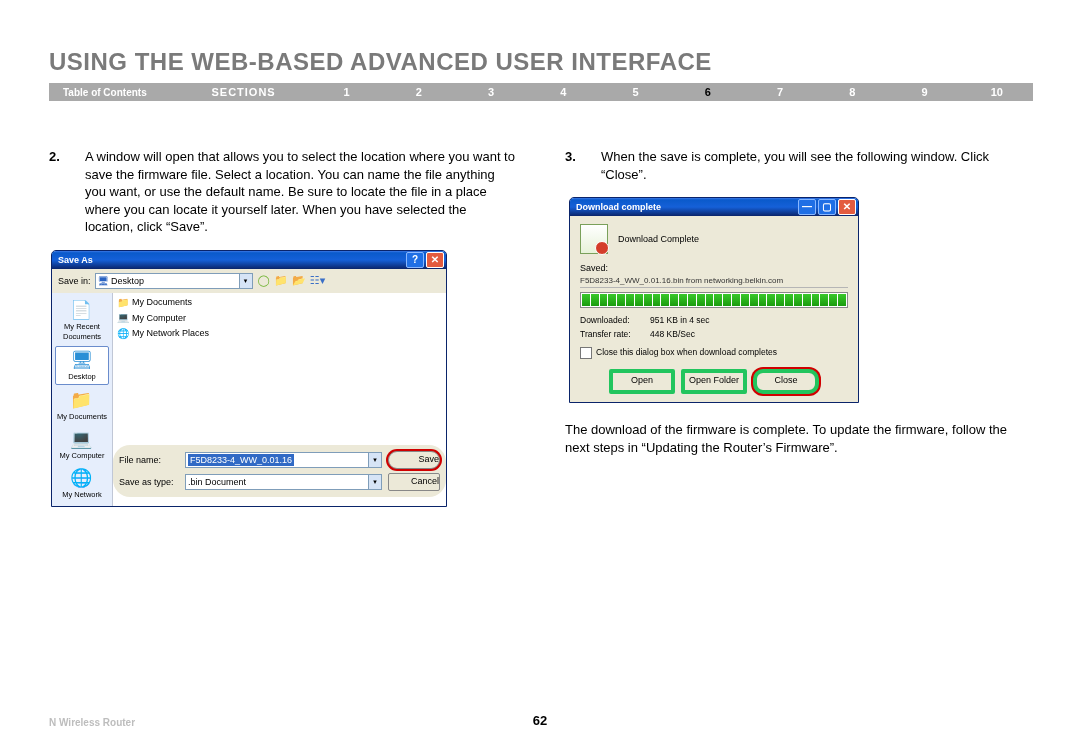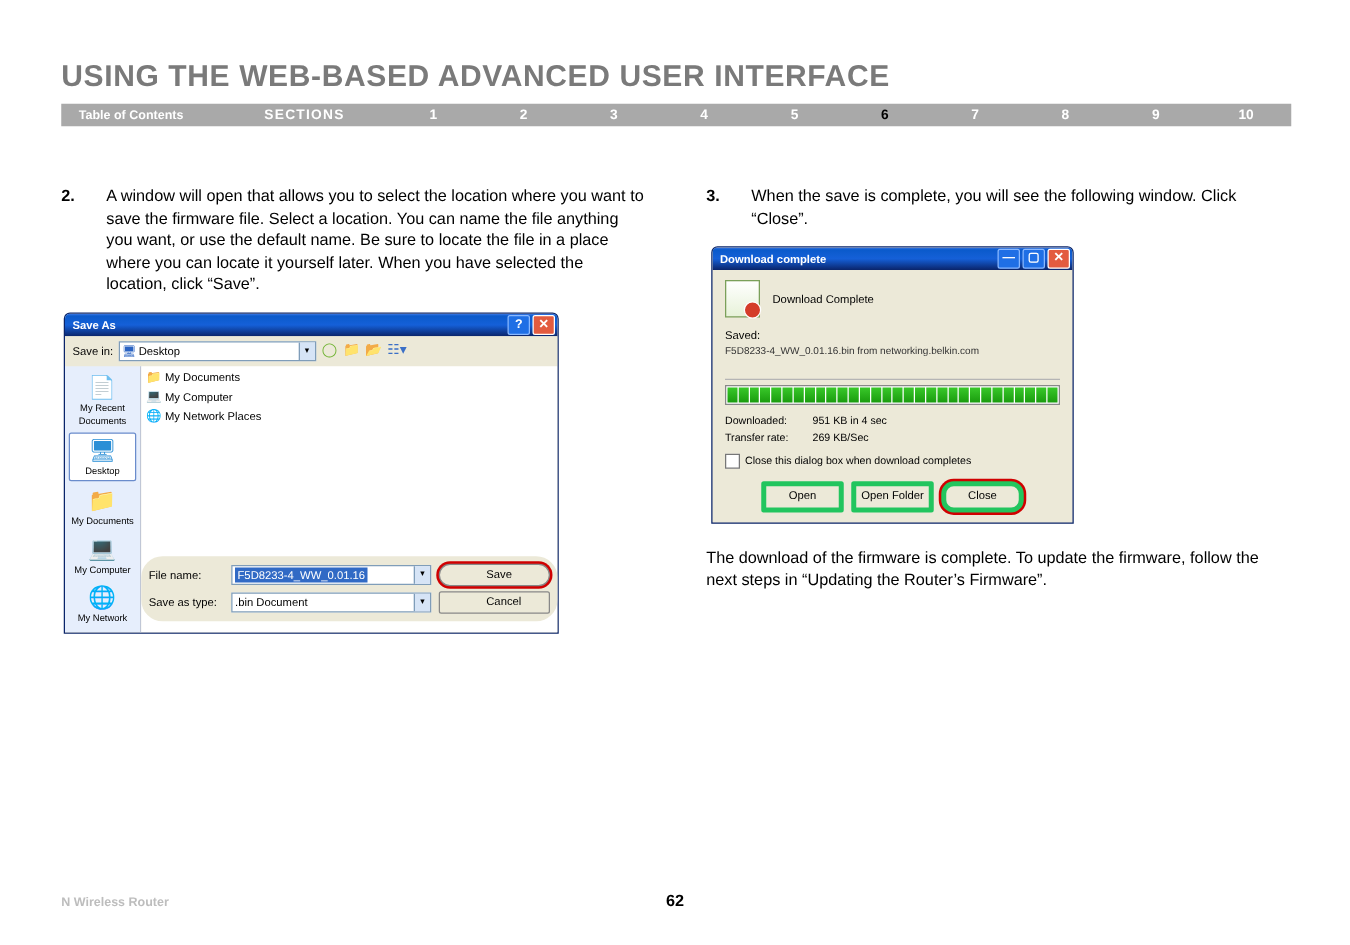--- a/index.html
+++ b/index.html
@@ -222,24 +222,23 @@
     color:#fff;
     padding: 0 2px;
   }
   .dlg-btn {
     width: 50px;
     height: 16px;
     background: #ece9d8;
     border: 1px solid #888;
     border-radius: 2px;
     font-size: 9px;
-    text-align: left;
+    text-align: right;
     line-height: 14px;
     margin-left:auto;
-    padding-left:37px;
   }
   .circled-save {
     box-shadow: 0 0 0 2px #d00000;
     border-radius: 10px;
   }
 
   
   .dl-dialog {
     width: 288px;
     border: 1px solid #0a246a;
@@ -265,21 +264,21 @@
     width:12px; height:12px;
     background:#d43d2a;
     border-radius:50%;
     border:1px solid #fff;
   }
   .dl-saved { margin:4px 0 2px; }
   .dl-path {
     font-size: 8px;
     color: #333;
     border-bottom: 1px solid #b5b5b5;
-    padding-bottom: 16px;
+    padding-bottom: 0;
     margin-bottom: 2px;
   }
   .progress {
     height: 12px;
     background:#fff;
     border:1px solid #888;
     display:flex;
     gap:1px;
     padding:1px;
     margin:4px 0 6px;
@@ -462,21 +461,21 @@
             <div class="progress-seg"></div>
             <div class="progress-seg"></div>
             <div class="progress-seg"></div>
         </div>
         <div class="dl-row">
             <span class="dl-k">Downloaded:</span>
             <span>951 KB in 4 sec</span>
           </div>
         <div class="dl-row">
             <span class="dl-k">Transfer rate:</span>
-            <span>269 KB/Sec</span>
+            <span>448 KB/Sec</span>
           </div>
         <div class="dl-check">
           <span class="checkbox"></span>
           <span>Close this dialog box when download completes</span>
         </div>
         <div class="dl-btns">
           <span class="dl-btn">Open</span>
           <span class="dl-btn">Open Folder</span>
           <span class="dl-btn circled">Close</span>
         </div>

